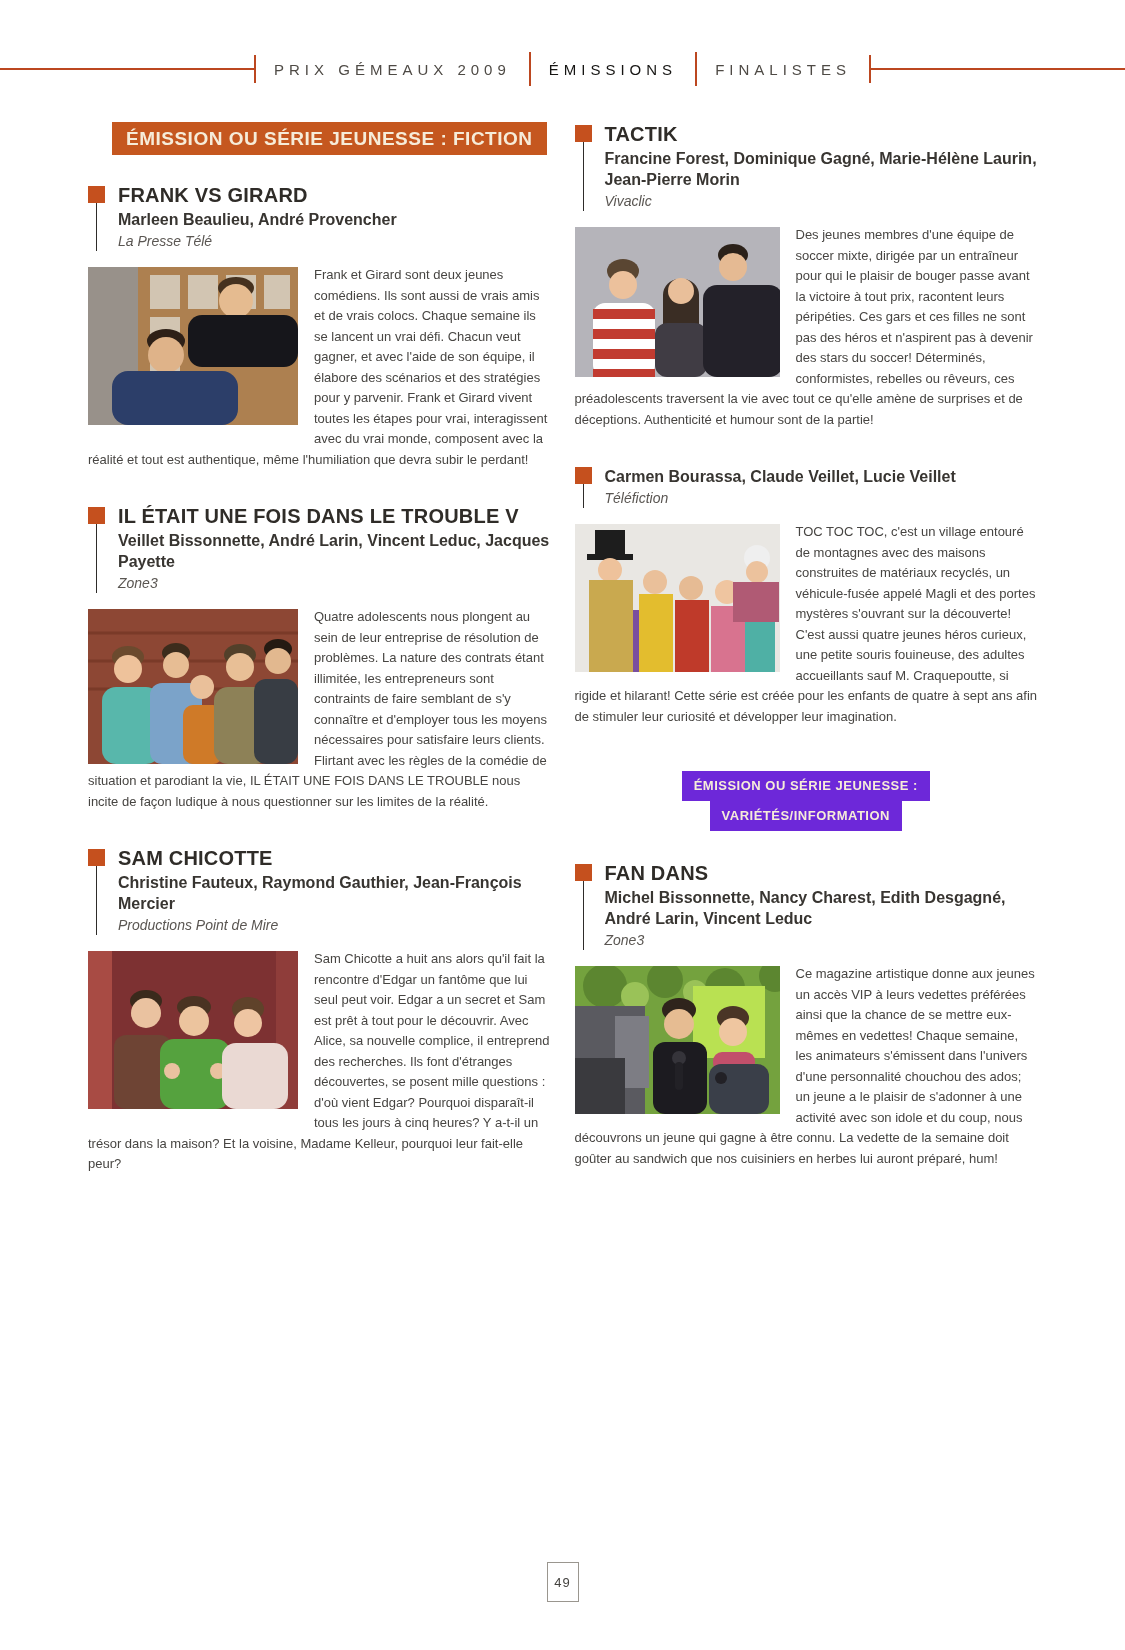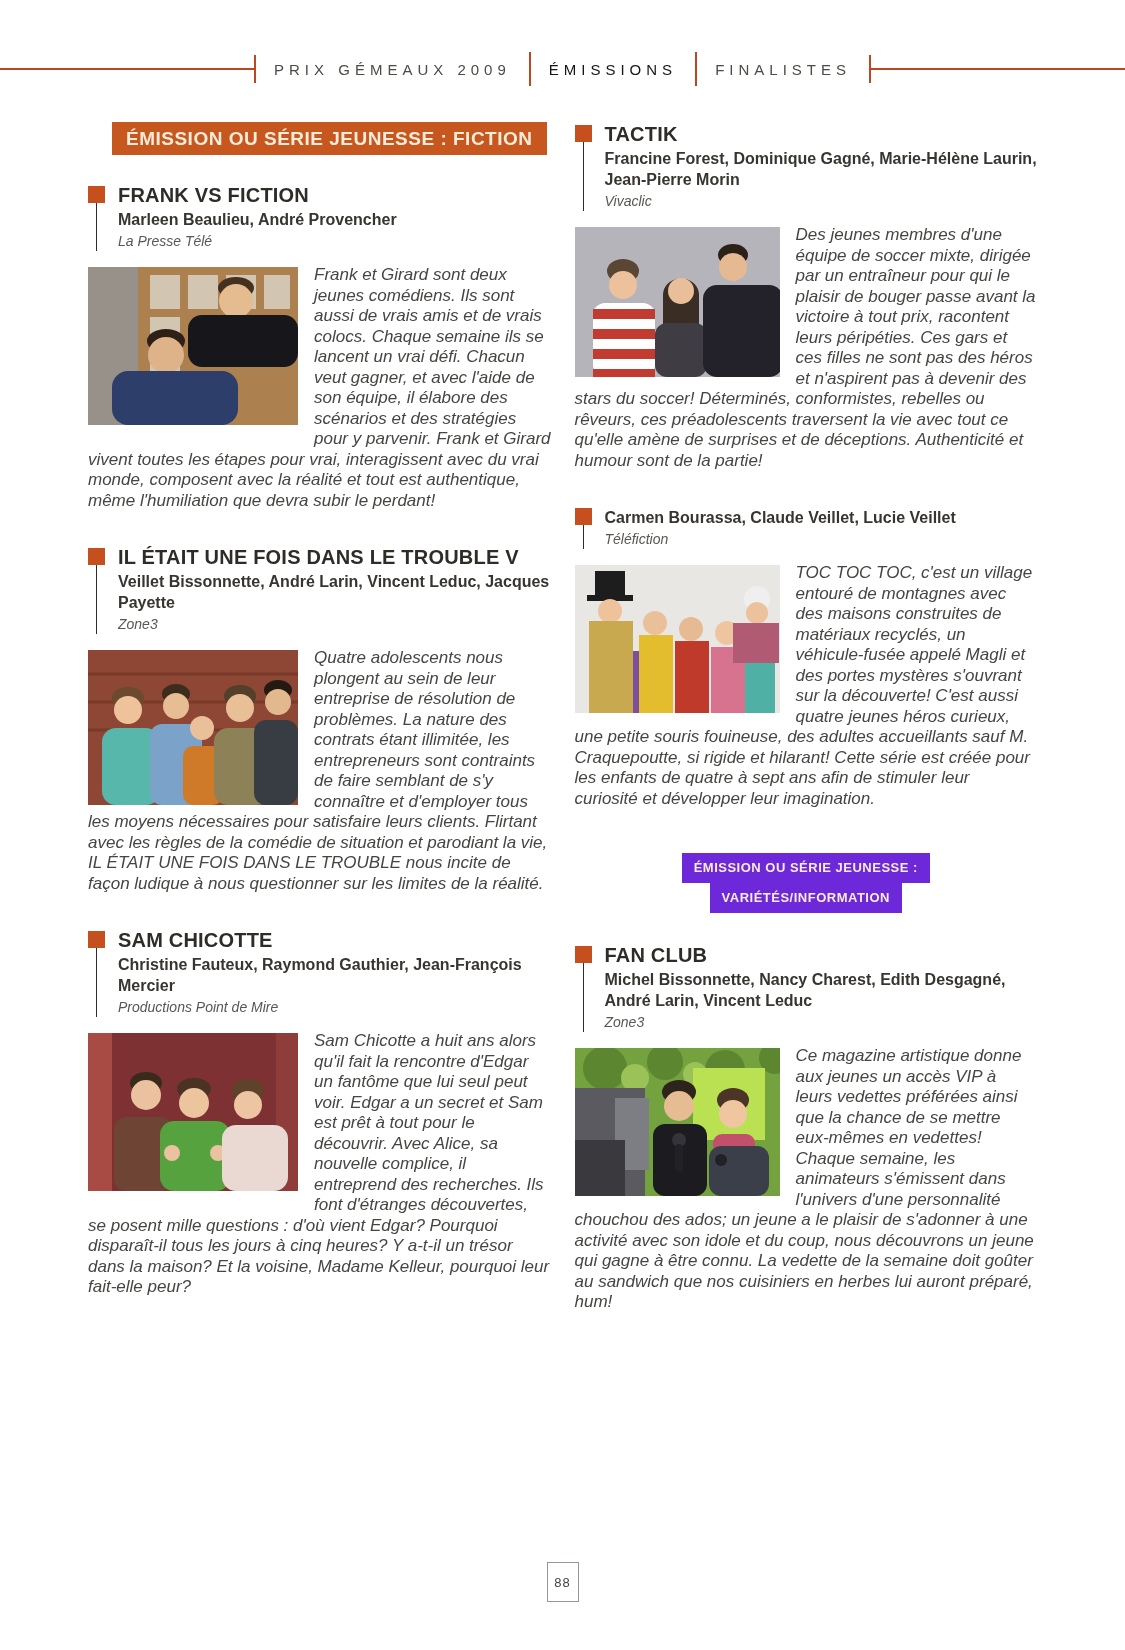--- a/index.html
+++ b/index.html
@@ -51,21 +51,21 @@
   .head-text{flex:1;min-width:0;}
   .show-title{
     margin:0;font-size:20px;line-height:24px;font-weight:bold;
     color:#2f2c28;letter-spacing:0.2px;
   }
   .producers{margin:2px 0 0;font-size:16px;line-height:21px;font-weight:bold;color:#383531;}
   .company{margin:1px 0 0;font-size:14px;line-height:20px;font-style:italic;color:#5a5652;}
   .show-body{overflow:visible;}
   .photo{float:left;margin:2px 16px 6px 0;display:block;}
   .photo svg{display:block;}
-  .desc{margin:0;font-size:17px;line-height:20.5px;color:#474542;font-style:italic;}
+  .desc{margin:0;font-size:13px;line-height:20.5px;color:#474542;}
   .show::after{content:"";display:block;clear:both;}
   
   .page-num-box{
     position:absolute;left:50%;transform:translateX(-50%);
     top:1562px;width:30px;height:38px;
     border:1px solid #9a9astatic;border:1px solid #9a968f;
     display:flex;align-items:center;justify-content:center;
     font-size:13px;letter-spacing:1px;color:#44423f;
   }
 </style>
@@ -94,21 +94,21 @@
 
       <div class="banner banner-fiction">ÉMISSION OU SÉRIE JEUNESSE : FICTION</div>
 
       <section class="show">
         <div class="show-head">
           <div class="bullet-col">
             <div class="bullet-square"></div>
             <div class="bullet-line"></div>
           </div>
           <div class="head-text">
-            <h2 class="show-title">FRANK VS FICTION</h2>
+            <h2 class="show-title">FRANK VS GIRARD</h2>
             <p class="producers">Marleen Beaulieu, André Provencher</p>
             <p class="company">La Presse Télé</p>
           </div>
         </div>
         <div class="show-body">
           <span class="photo">
             <svg width="210" height="158" viewBox="0 0 210 158">
               <rect width="210" height="158" fill="#98918a"></rect>
               <rect x="50" width="160" height="158" fill="#ad8050"></rect>
               <g fill="#d9d2c4" opacity="0.85">
@@ -290,21 +290,21 @@
         <span class="bline bline2">VARIÉTÉS/INFORMATION</span>
       </div>
 
       <section class="show">
         <div class="show-head">
           <div class="bullet-col">
             <div class="bullet-square"></div>
             <div class="bullet-line"></div>
           </div>
           <div class="head-text">
-            <h2 class="show-title">FAN CLUB</h2>
+            <h2 class="show-title">FAN DANS</h2>
             <p class="producers">Michel Bissonnette, Nancy Charest, Edith Desgagné, André Larin, Vincent Leduc</p>
             <p class="company">Zone3</p>
           </div>
         </div>
         <div class="show-body">
           <span class="photo">
             <svg width="205" height="148" viewBox="0 0 205 148">
               <rect width="205" height="148" fill="#74a23e"></rect>
               <g fill="#5c8630">
                 <circle cx="30" cy="20" r="22"></circle>
@@ -333,16 +333,16 @@
             </svg>
           </span>
           <p class="desc">Ce magazine artistique donne aux jeunes un accès VIP à leurs vedettes préférées ainsi que la chance de se mettre eux-mêmes en vedettes! Chaque semaine, les animateurs s'émissent dans l'univers d'une personnalité chouchou des ados; un jeune a le plaisir de s'adonner à une activité avec son idole et du coup, nous découvrons un jeune qui gagne à être connu. La vedette de la semaine doit goûter au sandwich que nos cuisiniers en herbes lui auront préparé, hum!</p>
         </div>
       </section>
 
     </div>
   </div>
 
   <div class="page-num-box">
-    <span>88</span>
+    <span>49</span>
   </div>
 
 </div>
 
 </body></html>

